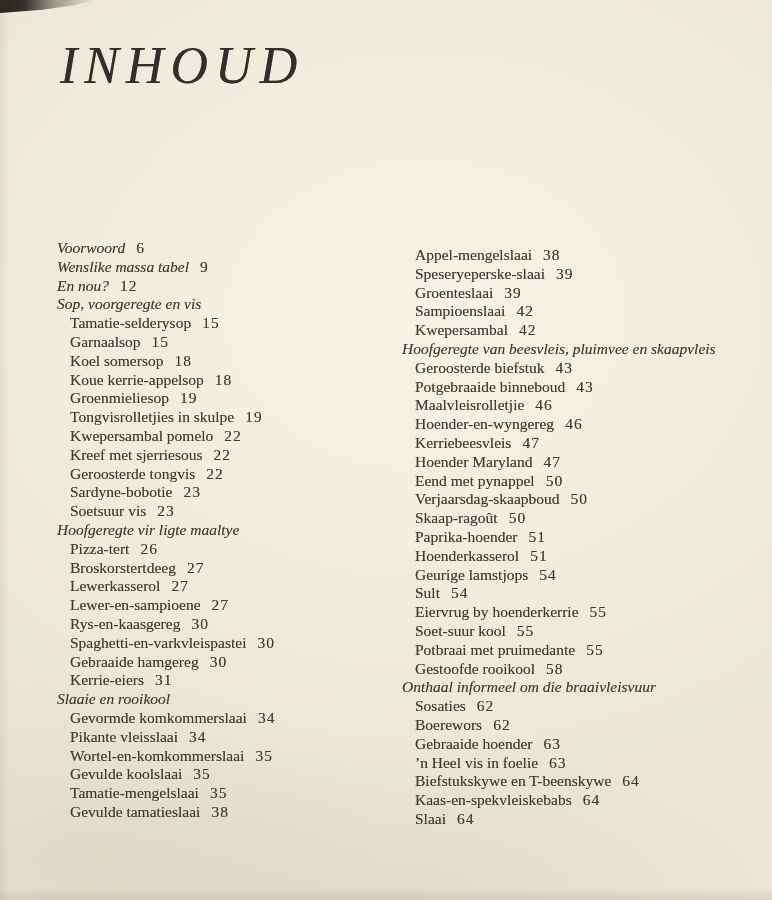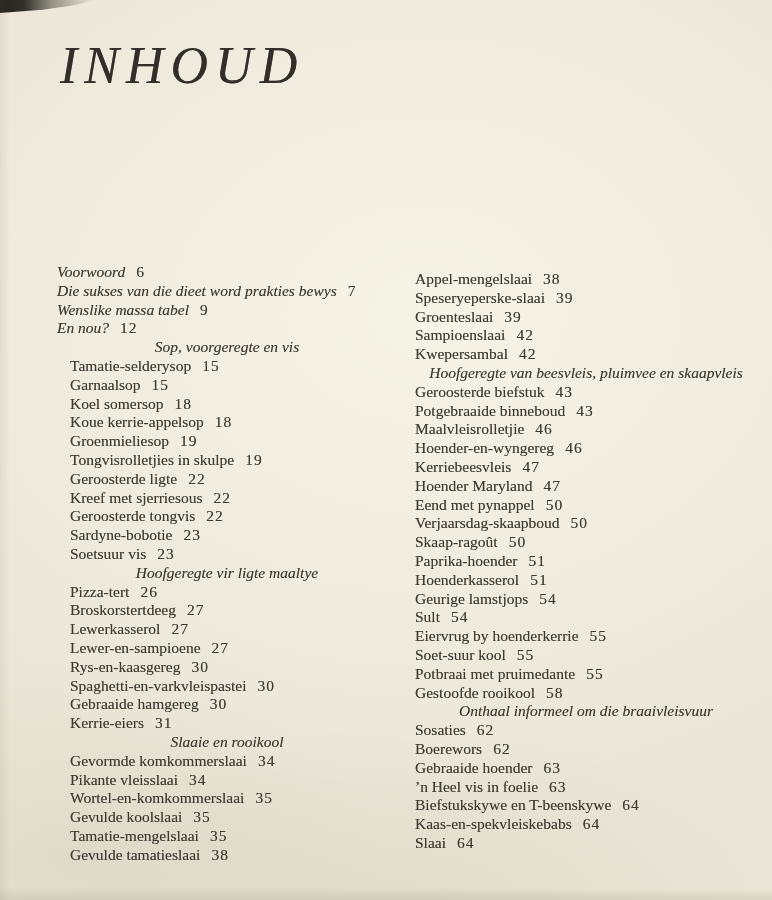--- a/index.html
+++ b/index.html
@@ -44,61 +44,59 @@
     font-size: 52px;
     letter-spacing: 7px;
     color: #322f2a;
     text-shadow: 0 0 0.6px rgba(50,47,42,0.55);
   }
   .toc-column {
     position: absolute;
     font-size: 15.5px;
     color: #3e3a31;
     text-shadow: 0 0 0.5px rgba(62,58,49,0.5);
-    margin-top: 24px;
   }
   .col-left  { left: 57px;  top: 239px; width: 340px; }
   .col-right { left: 402px; top: 246px; width: 368px; }
   .row {
     height: 18.8px;
     line-height: 18.8px;
     white-space: nowrap;
   }
   .row.front  { font-style: italic; }
-  .row.section{ font-style: italic; text-align: center; }
+  .row.section{ font-style: italic; }
   .row.item   { padding-left: 13px; }
   .pagenum {
     font-style: normal;
     margin-left: 11px;
     letter-spacing: 1px;
   }
 </style>
 </head>
 <body>
 
 <div class="page">
   <div class="corner-mark"></div>
   <div class="left-shade"></div>
   <div class="bottom-shade"></div>
 
   <div class="title">INHOUD</div>
 
   <div class="toc-column col-left">
       <div class="row front"><span class="label">Voorwoord</span><span class="pagenum">6</span></div>
-      <div class="row front"><span class="label">Die sukses van die dieet word prakties bewys</span><span class="pagenum">7</span></div>
       <div class="row front"><span class="label">Wenslike massa tabel</span><span class="pagenum">9</span></div>
       <div class="row front"><span class="label">En nou?</span><span class="pagenum">12</span></div>
       <div class="row section"><span class="label">Sop, voorgeregte en vis</span></div>
       <div class="row item"><span class="label">Tamatie-selderysop</span><span class="pagenum">15</span></div>
       <div class="row item"><span class="label">Garnaalsop</span><span class="pagenum">15</span></div>
       <div class="row item"><span class="label">Koel somersop</span><span class="pagenum">18</span></div>
       <div class="row item"><span class="label">Koue kerrie-appelsop</span><span class="pagenum">18</span></div>
       <div class="row item"><span class="label">Groenmieliesop</span><span class="pagenum">19</span></div>
       <div class="row item"><span class="label">Tongvisrolletjies in skulpe</span><span class="pagenum">19</span></div>
-      <div class="row item"><span class="label">Geroosterde ligte</span><span class="pagenum">22</span></div>
+      <div class="row item"><span class="label">Kwepersambal pomelo</span><span class="pagenum">22</span></div>
       <div class="row item"><span class="label">Kreef met sjerriesous</span><span class="pagenum">22</span></div>
       <div class="row item"><span class="label">Geroosterde tongvis</span><span class="pagenum">22</span></div>
       <div class="row item"><span class="label">Sardyne-bobotie</span><span class="pagenum">23</span></div>
       <div class="row item"><span class="label">Soetsuur vis</span><span class="pagenum">23</span></div>
       <div class="row section"><span class="label">Hoofgeregte vir ligte maaltye</span></div>
       <div class="row item"><span class="label">Pizza-tert</span><span class="pagenum">26</span></div>
       <div class="row item"><span class="label">Broskorstertdeeg</span><span class="pagenum">27</span></div>
       <div class="row item"><span class="label">Lewerkasserol</span><span class="pagenum">27</span></div>
       <div class="row item"><span class="label">Lewer-en-sampioene</span><span class="pagenum">27</span></div>
       <div class="row item"><span class="label">Rys-en-kaasgereg</span><span class="pagenum">30</span></div>

